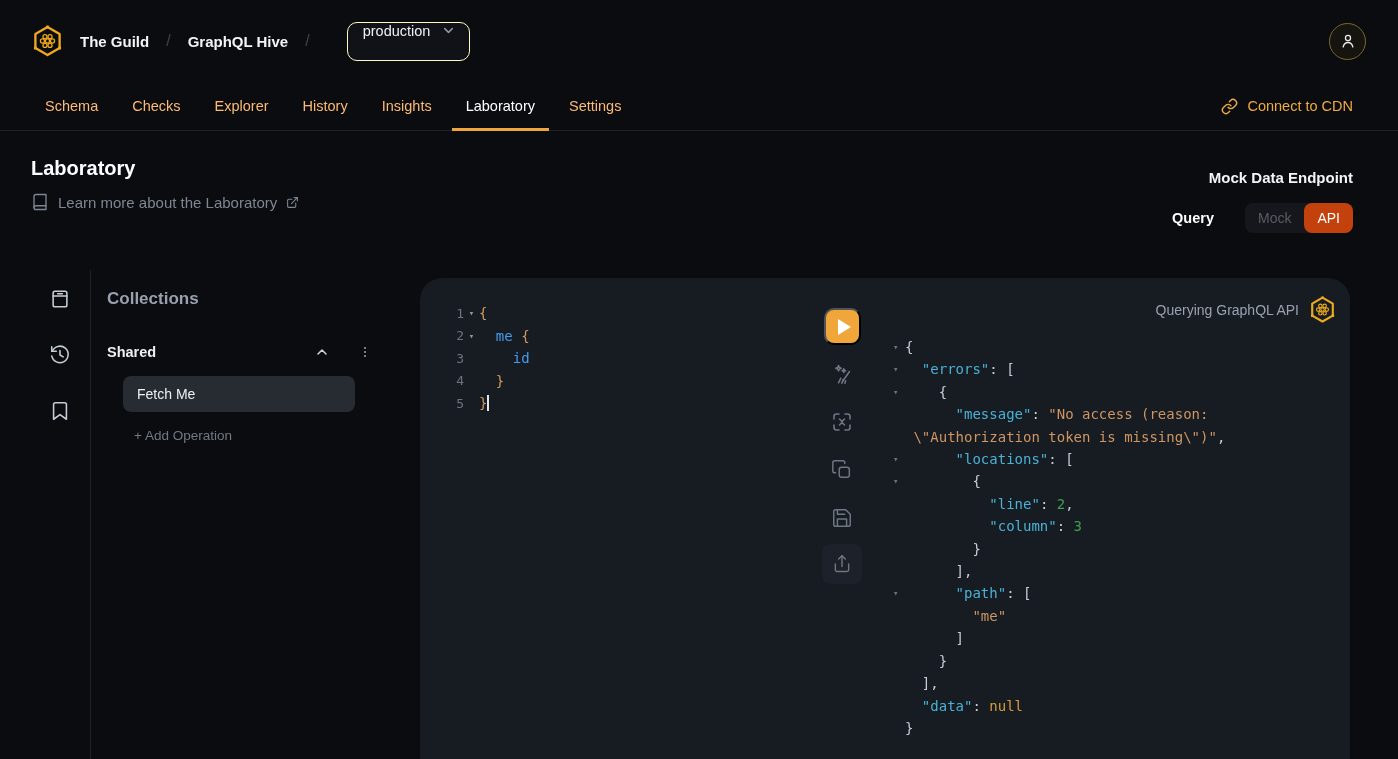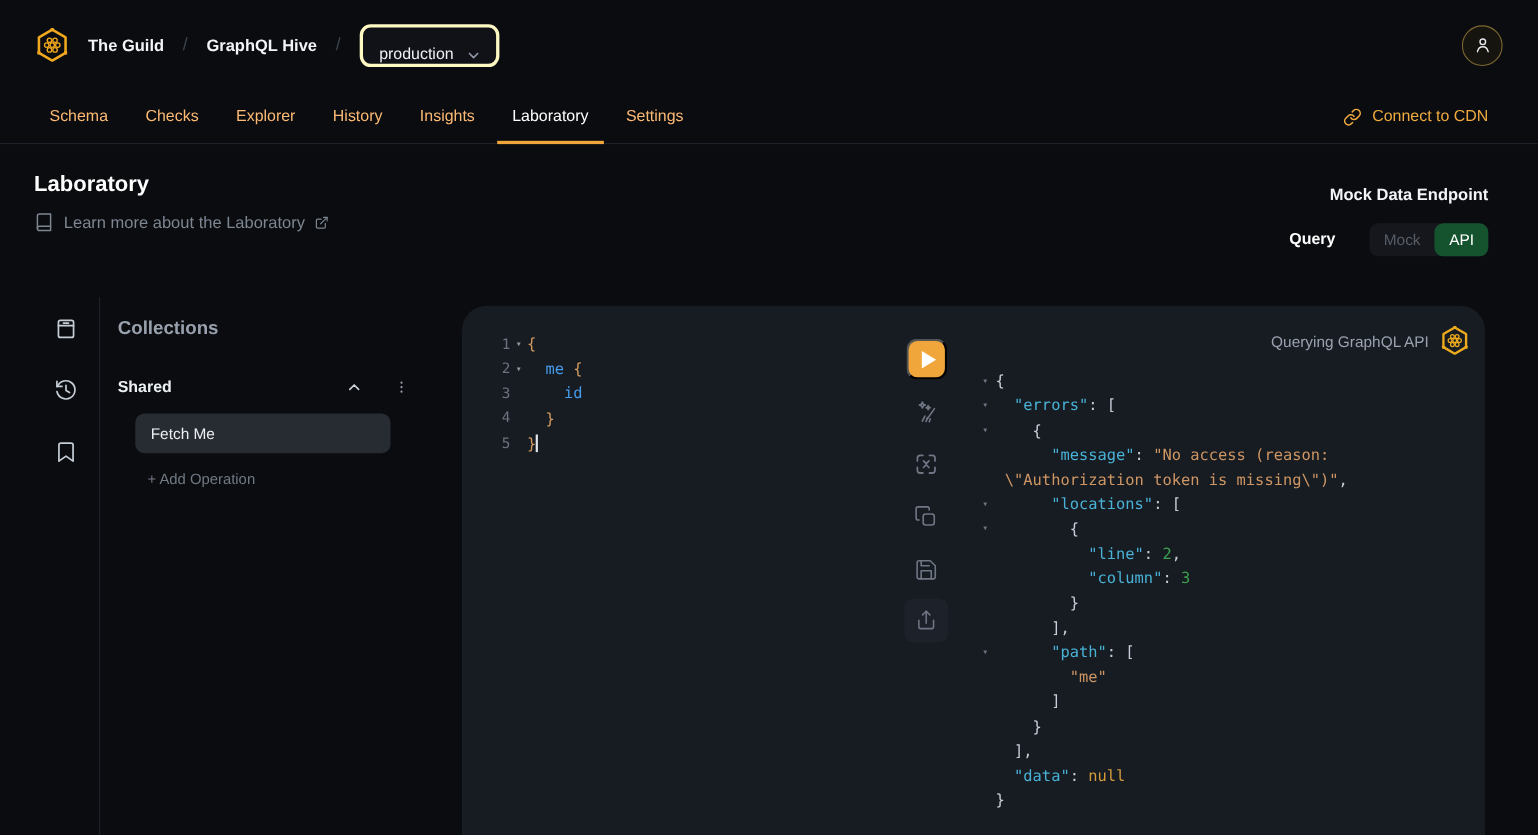--- a/index.html
+++ b/index.html
@@ -16,23 +16,23 @@
   *{margin:0;padding:0;box-sizing:border-box;}
   html,body{width:1398px;height:759px;overflow:hidden;}
   body{background:var(--bg);font-family:"Liberation Sans",sans-serif;color:var(--text);position:relative;}
   svg{display:block;}
 
   
   .topbar{height:82px;display:flex;align-items:center;padding:0 32px;}
   .brand{display:flex;align-items:center;gap:17px;}
   .brand-name{font-size:15px;font-weight:600;color:#f2f4f6;}
   .crumb-sep{color:#3e444e;font-size:16px;font-weight:400;}
-  .target-btn{display:flex;align-items:flex-end;gap:11px;height:39px;padding:0 13px 0 15px;
-    border:3px solid #fef9c3;border-radius:10px;background:#101217;color:#eef0f3;
-    font-size:14.5px;font-weight:500;cursor:pointer;}
+  .target-btn{display:flex;align-items:flex-start;gap:11px;height:39px;padding:0 13px 0 15px;
+    border:1px solid #fef9c3;border-radius:10px;background:#101217;color:#eef0f3;
+    font-size:14.5px;font-weight:500;cursor:pointer;margin-left:20px;}
   .avatar{margin-left:auto;width:37px;height:37px;border-radius:50%;border:1.5px solid #7d6732;
     background:#16140f;display:flex;align-items:center;justify-content:center;cursor:pointer;}
 
   
   .tabbar{height:49px;display:flex;align-items:stretch;padding:0 45px 0 31px;border-bottom:1px solid var(--border);}
   .tab{display:flex;align-items:center;padding:0 14px;margin-right:6px;font-size:14.5px;color:#fdba74;
     position:relative;cursor:pointer;white-space:nowrap;}
   .tab.active{color:#fff;font-weight:500;}
   .tab.active::after{content:"";position:absolute;left:0;right:0;bottom:-1px;height:3px;background:var(--amber);}
   .cdn{margin-left:auto;display:flex;align-items:center;gap:9px;color:#f0ab40;font-size:14.5px;font-weight:500;cursor:pointer;}
@@ -41,21 +41,21 @@
   .page-head{position:relative;height:139px;padding:26px 45px 0 31px;}
   .page-title{font-size:20px;font-weight:700;color:#fff;line-height:23px;}
   .page-subtitle{margin-top:9px;font-size:15px;color:var(--muted);line-height:20px;}
   .learn{margin-top:13px;display:flex;align-items:center;gap:9px;color:var(--dim);font-size:15px;cursor:pointer;}
   .endpoint{position:absolute;top:38px;right:45px;text-align:right;}
   .endpoint-title{font-size:15px;font-weight:600;color:#f2f4f7;}
   .endpoint-row{margin-top:17px;display:flex;align-items:center;justify-content:flex-end;gap:31px;}
   .q-label{font-size:14.5px;font-weight:700;color:#fff;}
   .toggle{display:flex;background:#15171c;border-radius:8px;}
   .toggle .opt{padding:7px 13px;font-size:14px;color:#575d66;cursor:pointer;border-radius:8px;}
-  .toggle .opt.selected{background:#14532d;color:#fff;font-weight:500;}
+  .toggle .opt.selected{background:#c2410c;color:#fff;font-weight:500;}
 
   
   .workspace{position:absolute;top:270px;left:0;right:0;bottom:0;overflow:hidden;}
   .plugins{position:absolute;left:49px;top:18px;display:flex;flex-direction:column;gap:34px;}
   .plugin-btn{width:22px;height:22px;cursor:pointer;color:#c6cdd6;}
   .vdiv{position:absolute;left:90px;top:0;bottom:0;width:1px;background:#1d222a;}
 
   .collections{position:absolute;left:107px;top:18px;width:265px;}
   .col-title{font-size:17px;font-weight:700;color:#98a1ad;line-height:21px;}
   .group-row{margin-top:33px;display:flex;align-items:center;height:20px;}

